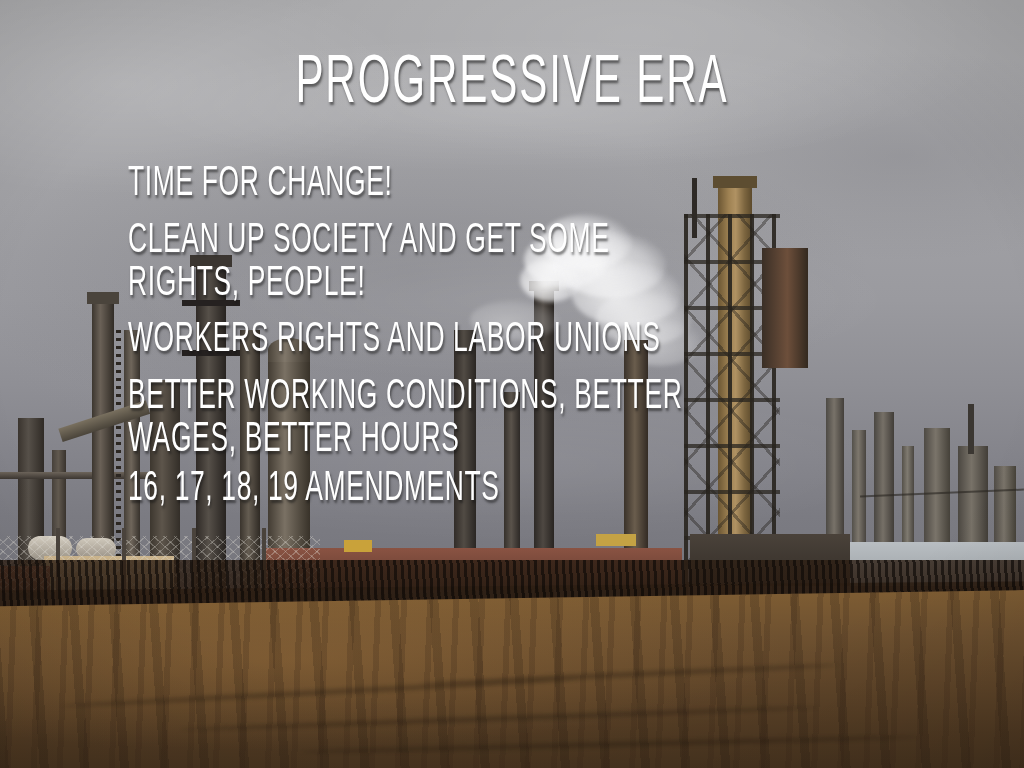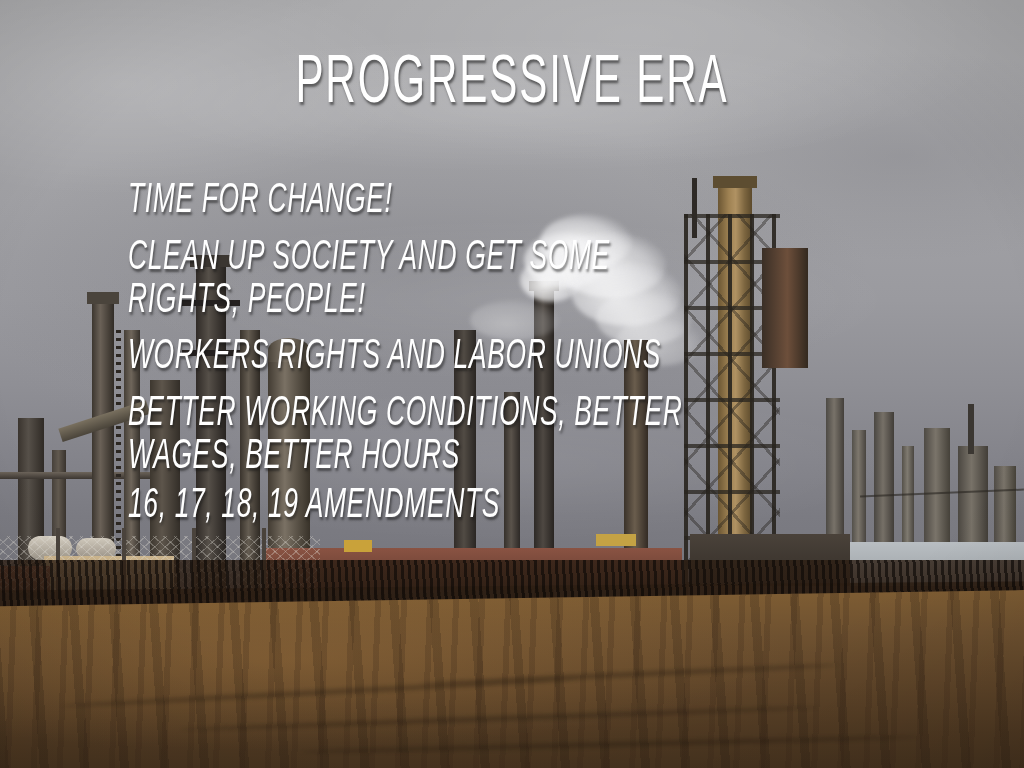--- a/index.html
+++ b/index.html
@@ -122,23 +122,22 @@
     letter-spacing: 3px;
     transform: scaleX(0.62);
     transform-origin: 50% 50%;
     text-shadow: 2px 3px 3px rgba(20,20,20,.55);
     white-space: nowrap;
   }
 
   .body-block {
     position: absolute;
     left: 128px;
-    top: 177px;
+    top: 160px;
     width: 810px;
-    font-style: italic;
   }
 
   .line {
     color: #ffffff;
     font-size: 42px;
     line-height: 1.02;
     font-weight: 400;
     letter-spacing: 1px;
     transform: scaleX(0.63);
     transform-origin: 0% 50%;

